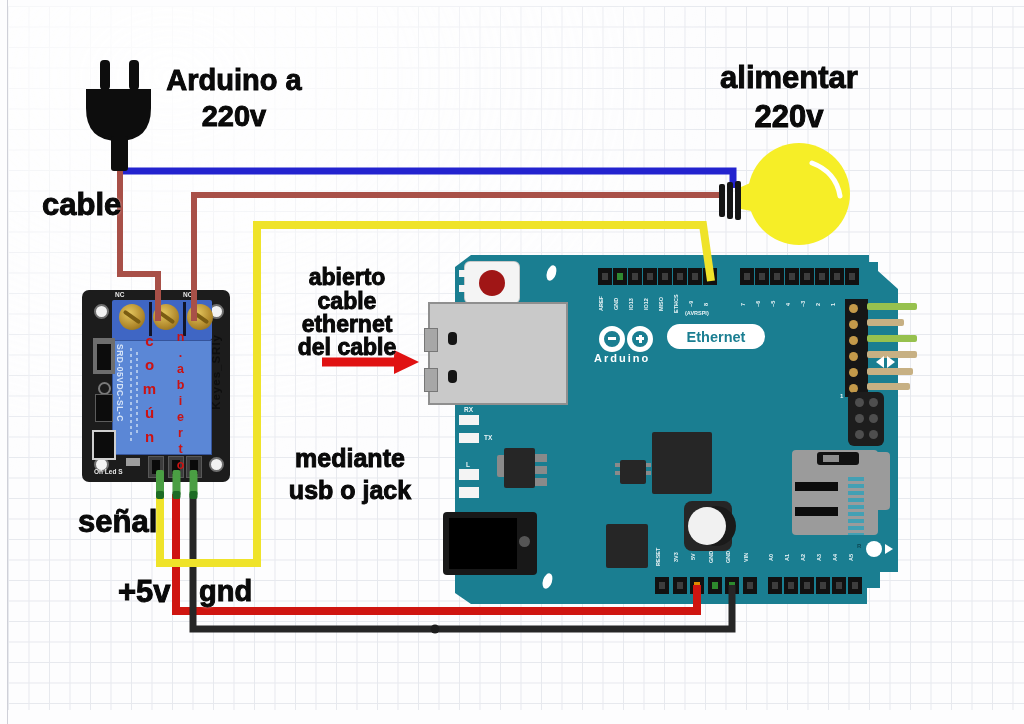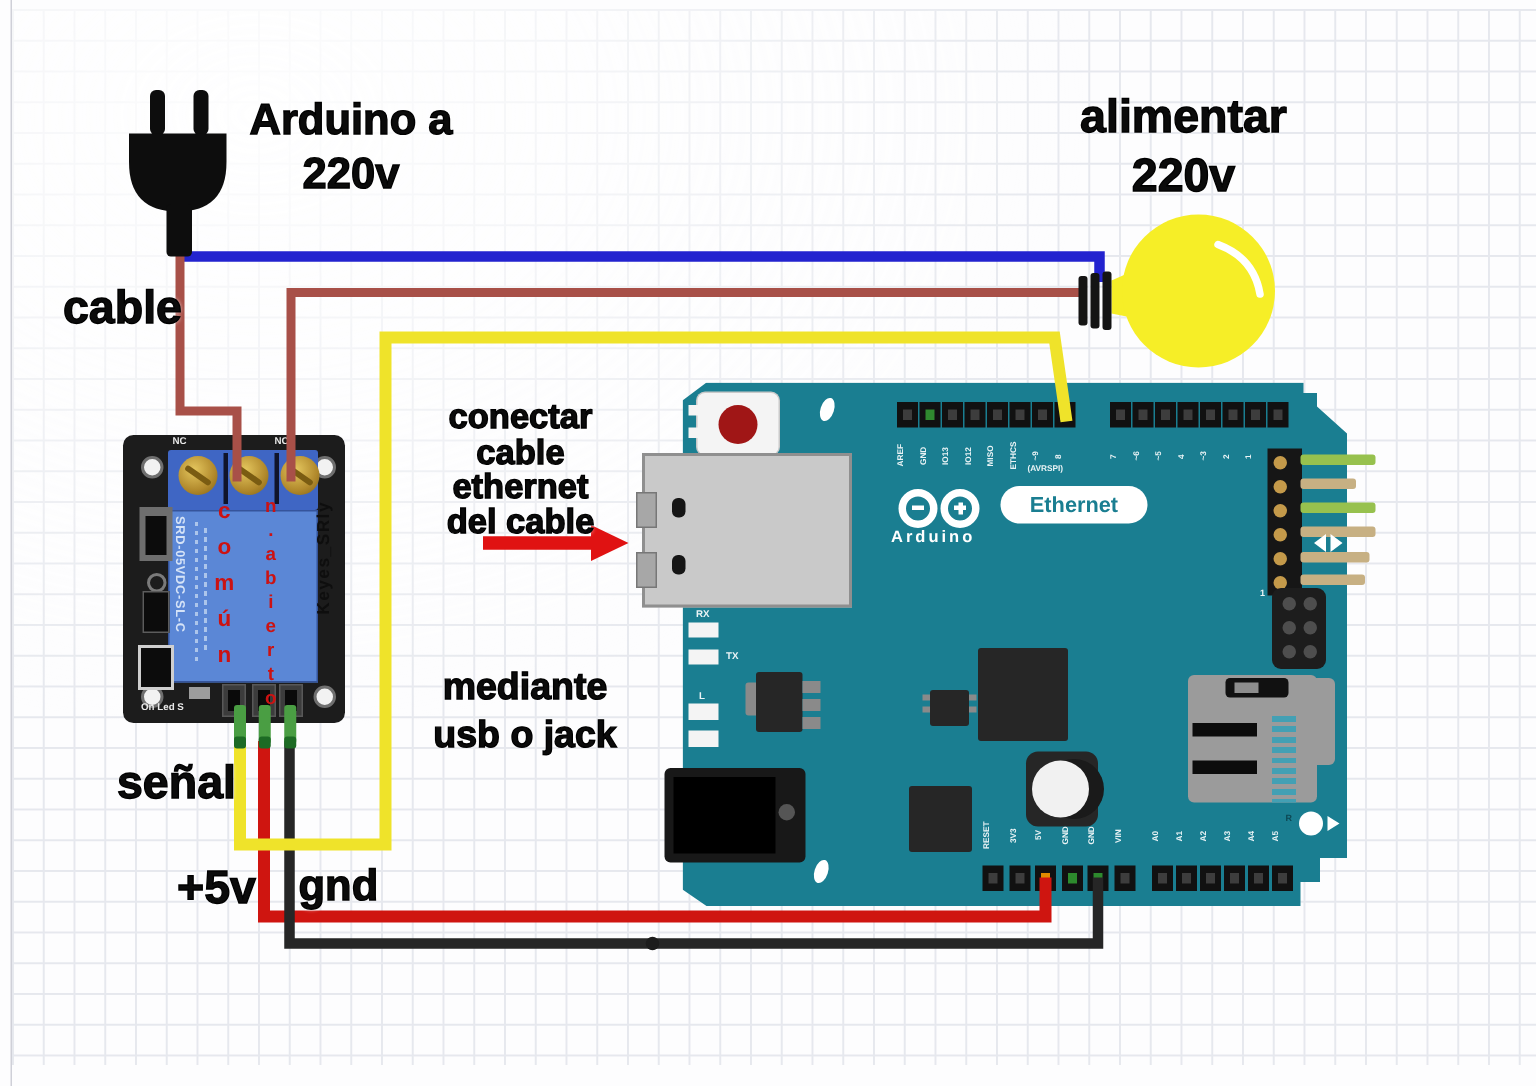--- a/index.html
+++ b/index.html
@@ -421,21 +421,21 @@
       <polygon points="394,350 394,374 419,362" fill="var(--arrow-red)"></polygon>
     </g>
   </svg>
 
   <div class="lbl center" style="left:150px;top:64px;width:168px;font-size:29px;">Arduino a</div>
   <div class="lbl center" style="left:150px;top:100px;width:168px;font-size:29px;">220v</div>
   <div class="lbl center" style="left:700px;top:60px;width:178px;font-size:31px;">alimentar</div>
   <div class="lbl center" style="left:700px;top:99px;width:178px;font-size:31px;">220v</div>
   <div class="lbl" style="left:42px;top:187px;font-size:31px;">cable</div>
 
-  <div class="lbl center" style="left:268px;top:264px;width:158px;font-size:23px;">conectar</div>
+  <div class="lbl center" style="left:268px;top:264px;width:158px;font-size:23px;">abierto</div>
   <div class="lbl center" style="left:268px;top:288px;width:158px;font-size:23px;">cable</div>
   <div class="lbl center" style="left:268px;top:311px;width:158px;font-size:23px;">ethernet</div>
   <div class="lbl center" style="left:268px;top:334px;width:158px;font-size:23px;">del cable</div>
 
   <div class="lbl center" style="left:266px;top:444px;width:168px;font-size:25px;">mediante</div>
   <div class="lbl center" style="left:266px;top:476px;width:168px;font-size:25px;">usb o jack</div>
 
   <div class="lbl" style="left:78px;top:504px;font-size:31px;">señal</div>
   <div class="lbl" style="left:118px;top:574px;font-size:31px;">+5v</div>
   <div class="lbl" style="left:199px;top:575px;font-size:29px;">gnd</div>

